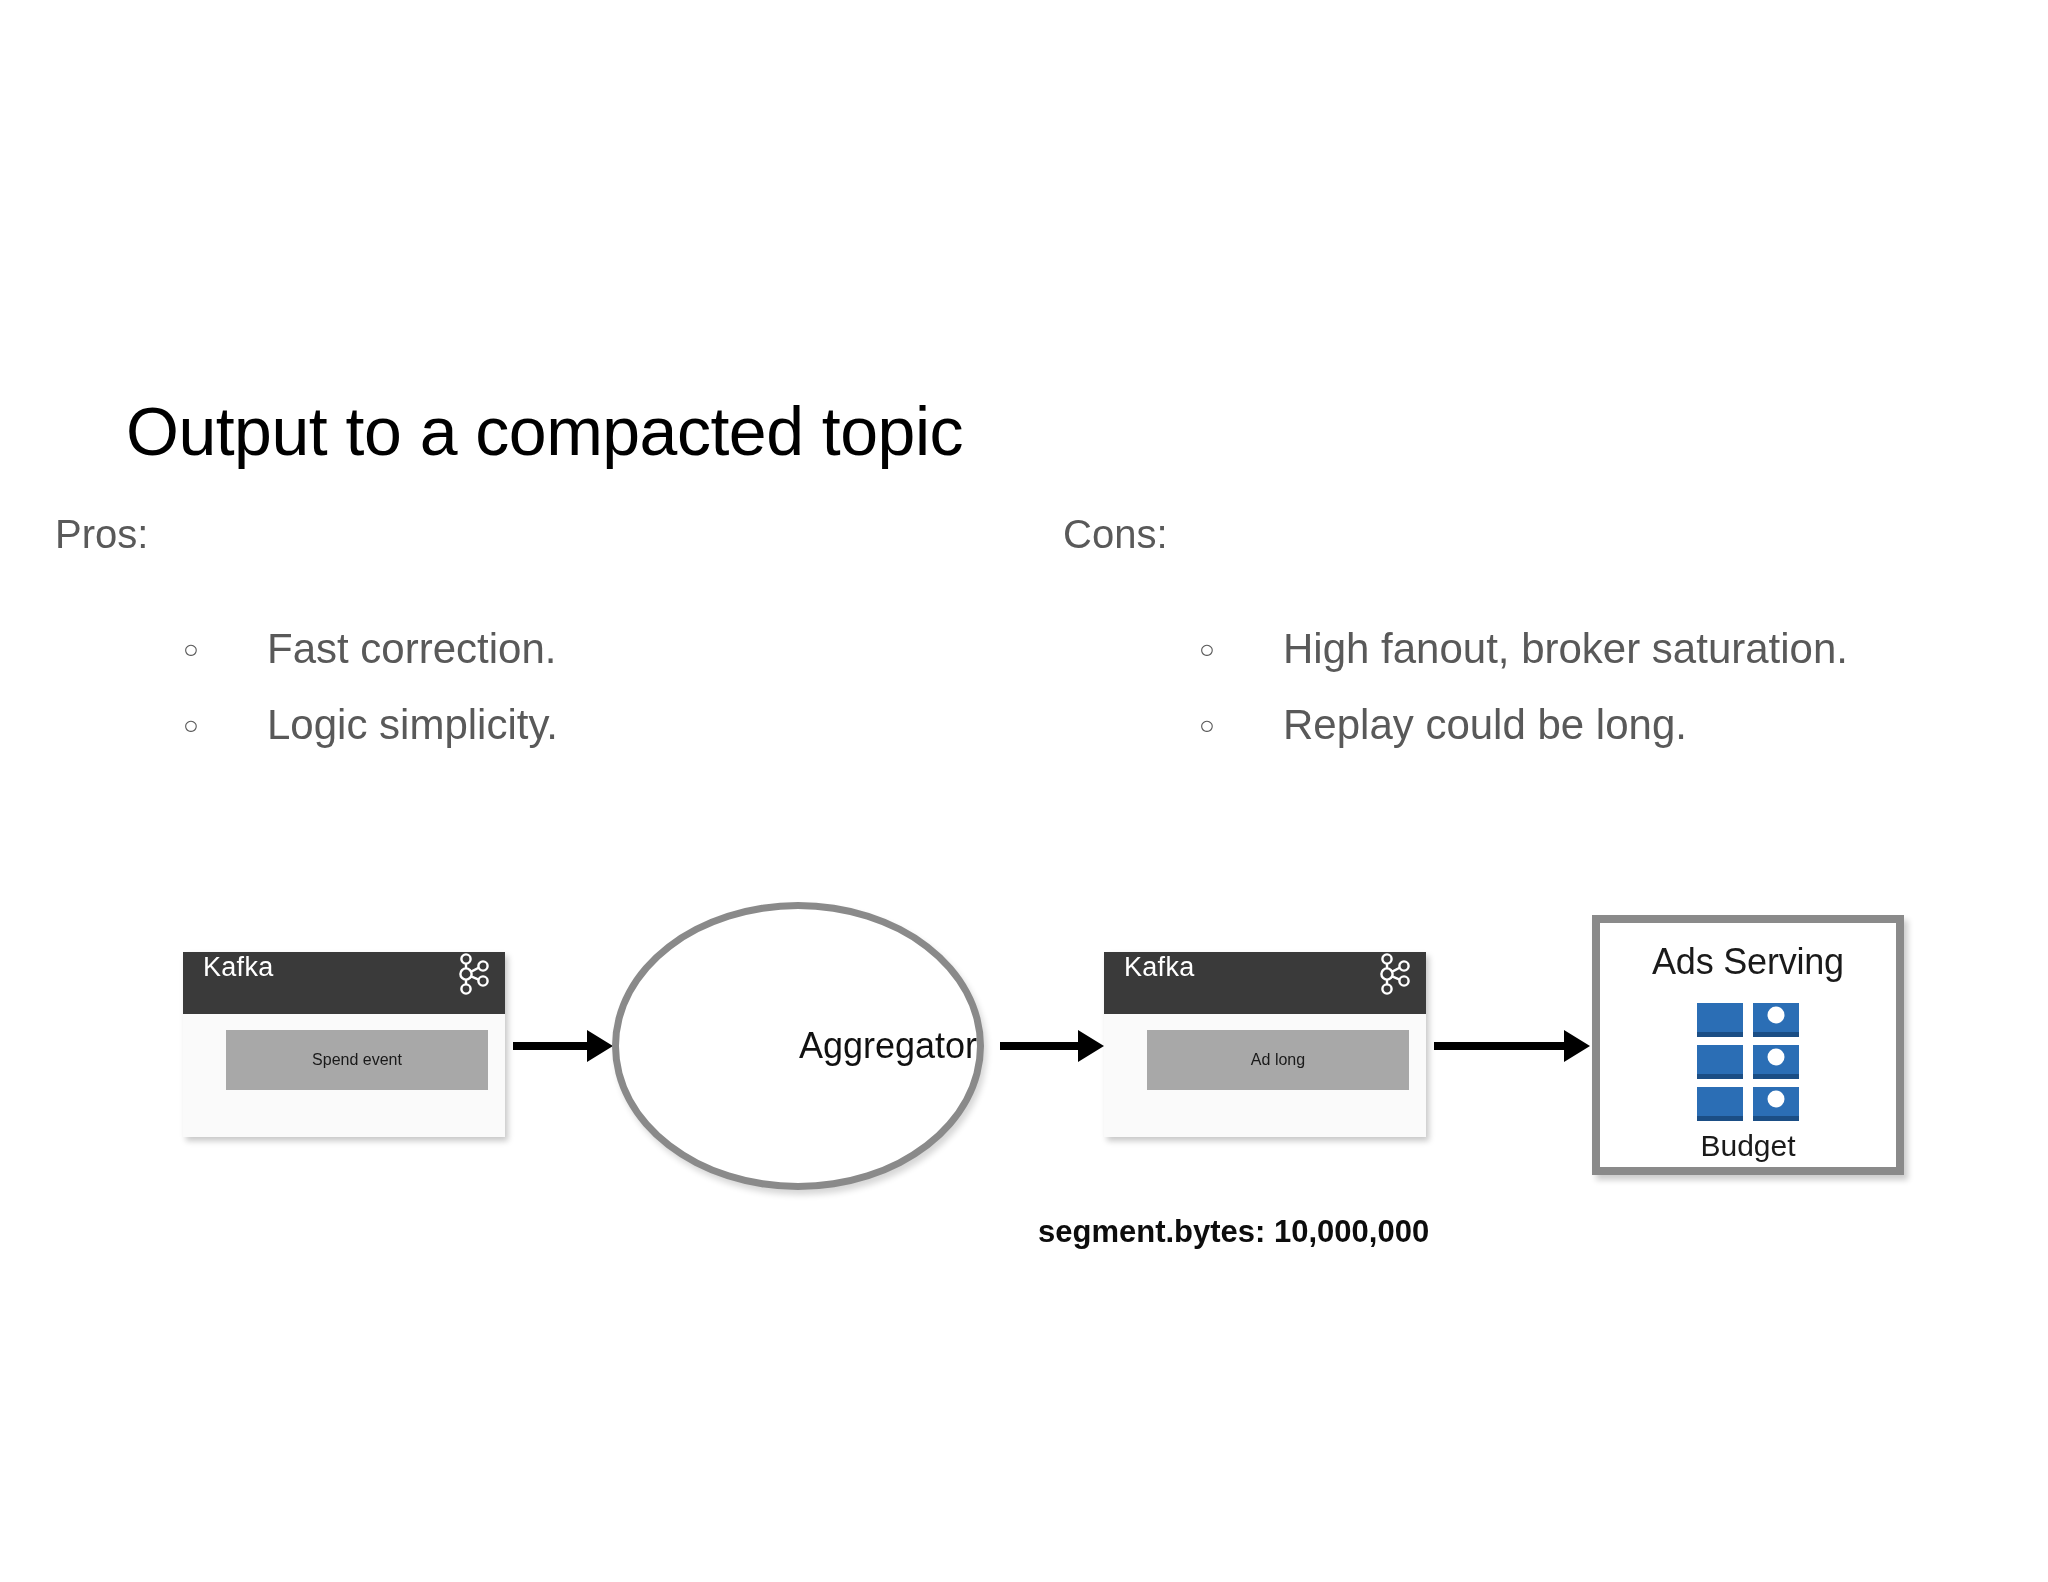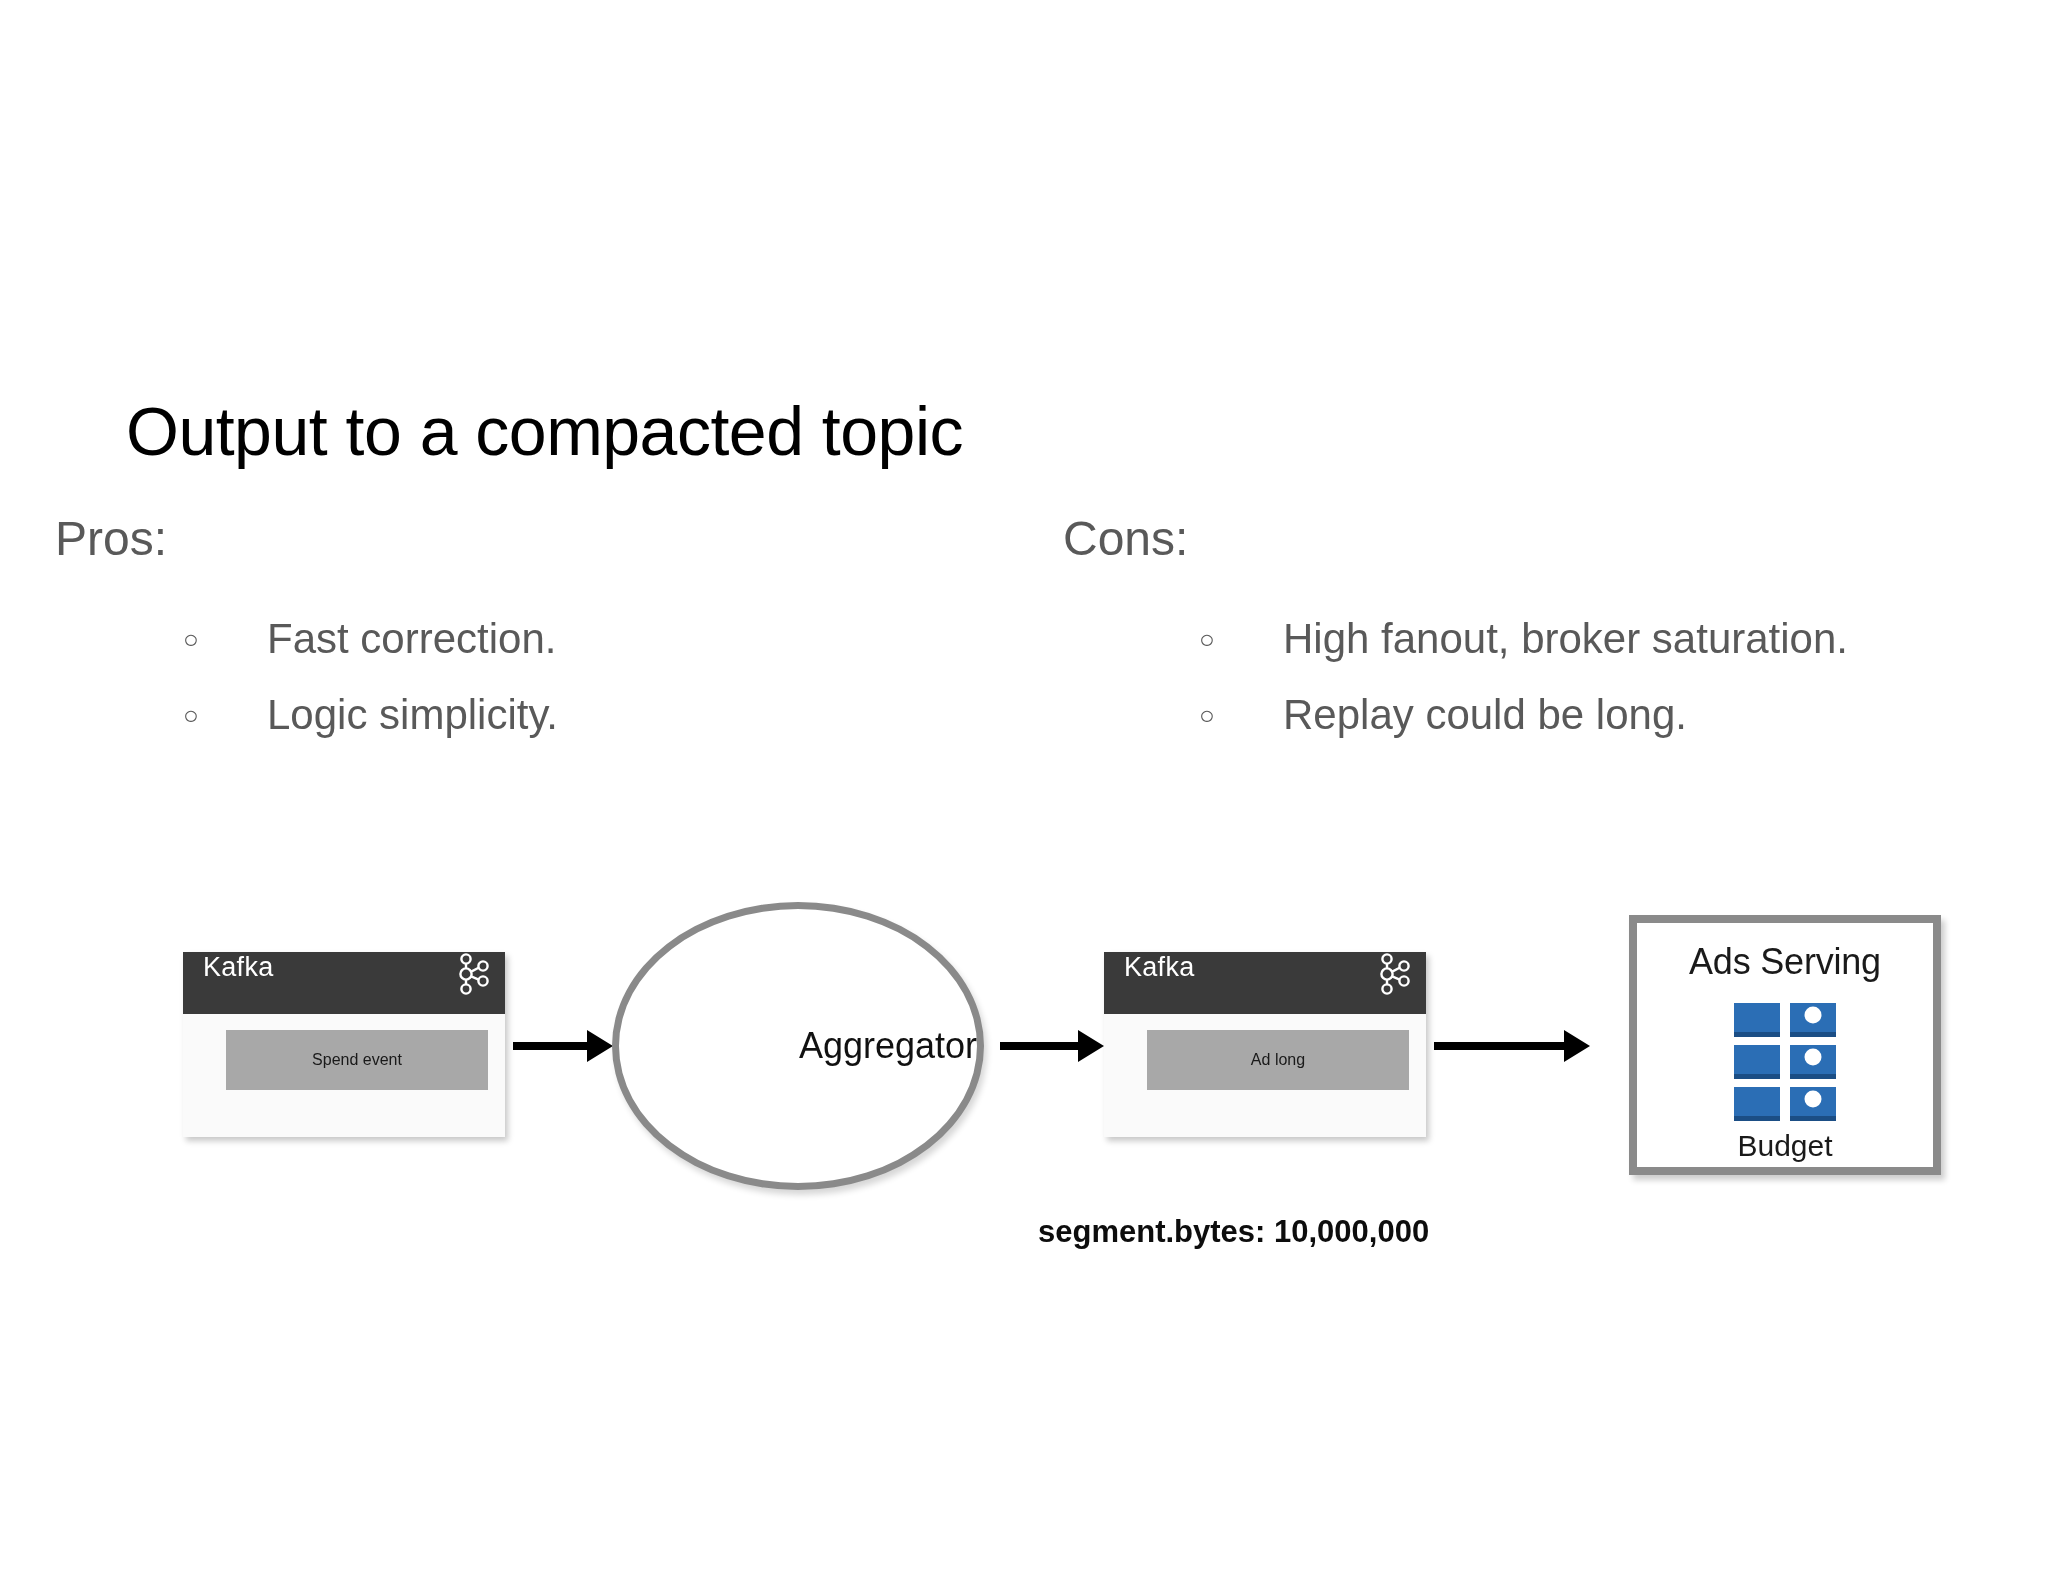--- a/index.html
+++ b/index.html
@@ -38,25 +38,25 @@
 
   
   .col {
     position: absolute;
     top: 510px;
   }
   .col-pros { left: 55px; width: 950px; }
   .col-cons { left: 1063px; width: 950px; }
 
   .col-heading {
-    font-size: 48px;
+    font-size: 40px;
     color: #595959;
     font-weight: 400;
     line-height: 1.2;
-    margin: 0 0 44px 0;
+    margin: 0 0 64px 0;
   }
 
   .bullet-list {
     margin: 0;
     padding: 0;
     list-style: none;
   }
   .bullet-item {
     display: flex;
     align-items: flex-start;
@@ -170,21 +170,20 @@
     width: 312px;
     height: 260px;
     border: 8px solid #8a8a8a;
     background: #ffffff;
     box-sizing: border-box;
     box-shadow: 4px 5px 6px rgba(0,0,0,0.2);
     display: flex;
     flex-direction: column;
     align-items: center;
     padding-top: 18px;
-    margin-left: 37px;
   }
   .ads-title {
     font-size: 36px;
     color: #1a1a1a;
     font-weight: 400;
     letter-spacing: -0.2px;
   }
   .budget-icon {
     margin-top: 20px;
     display: grid;

